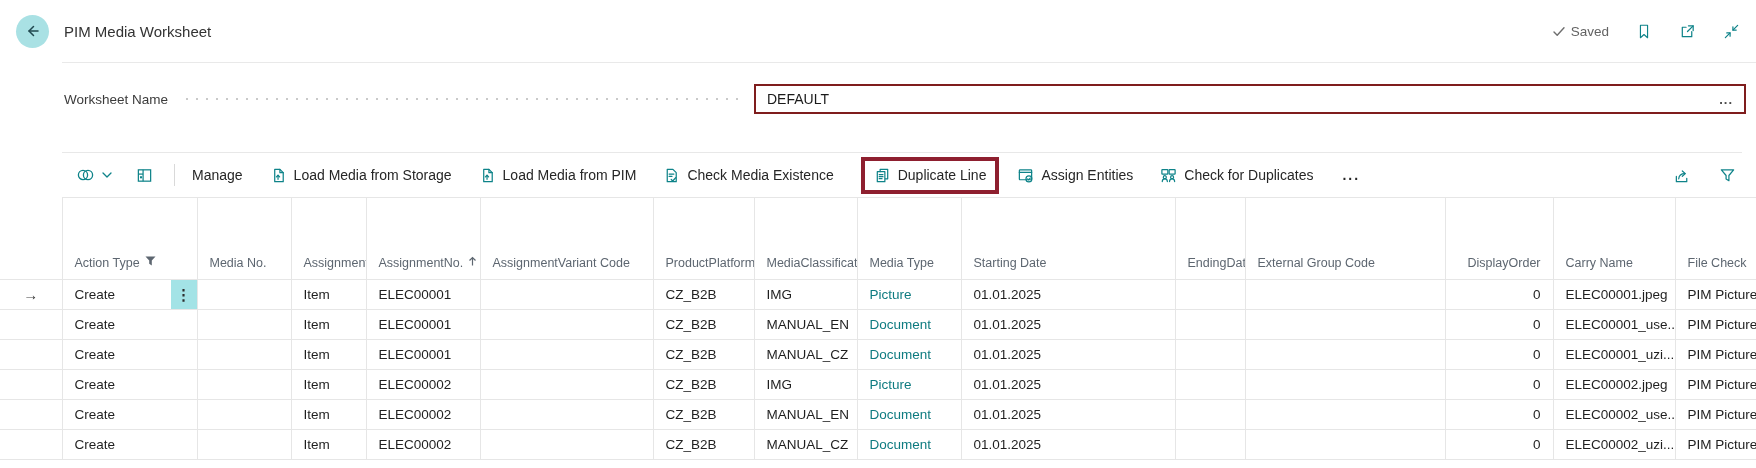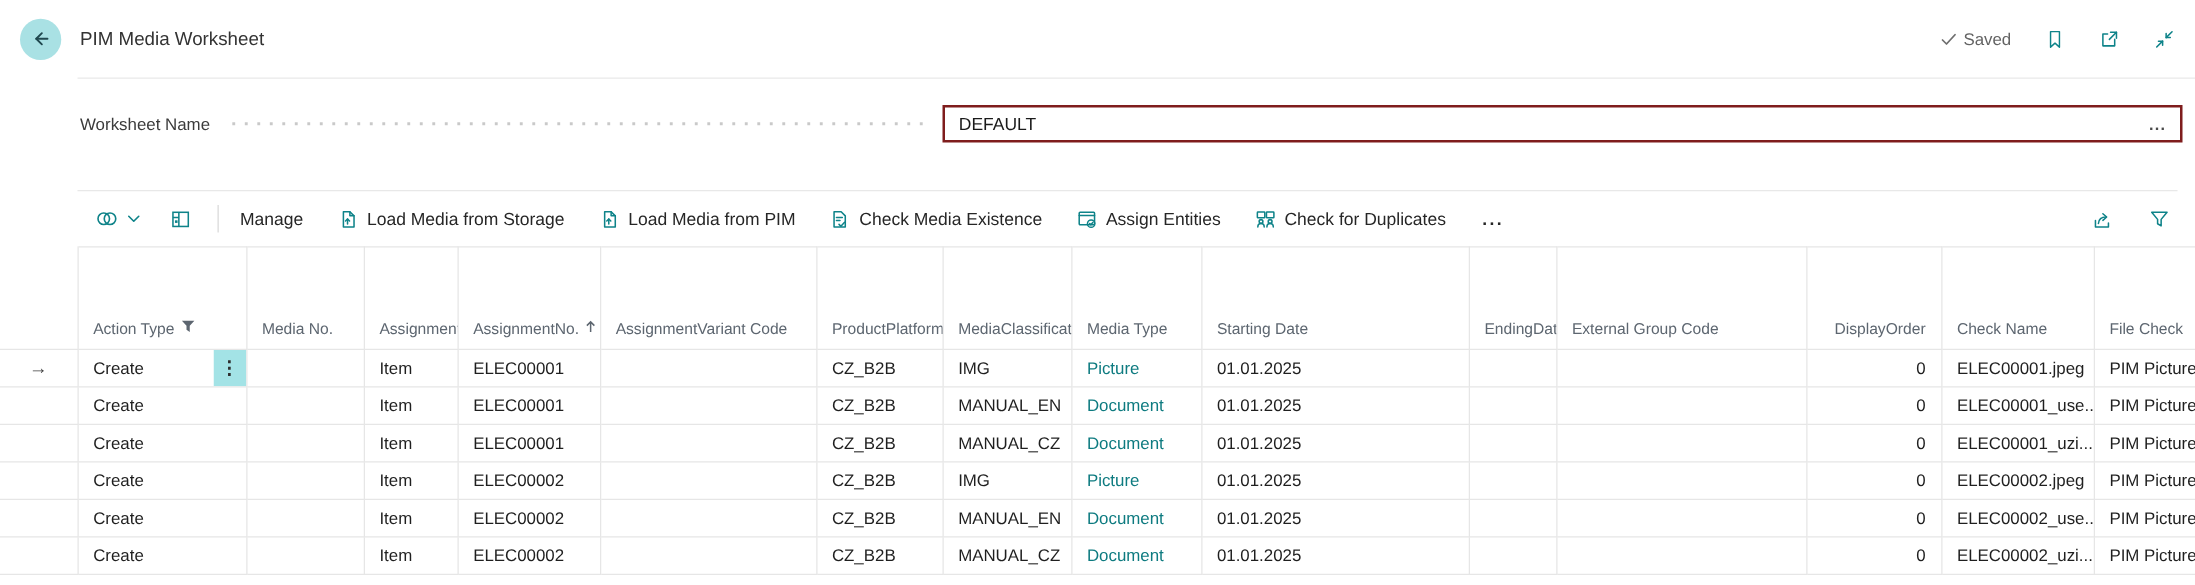--- a/index.html
+++ b/index.html
@@ -163,20 +163,32 @@
           <span class="tb-icon">
             <svg width="17" height="17" viewBox="0 0 18 18" fill="none" stroke="currentColor" stroke-width="1.3" stroke-linecap="round" stroke-linejoin="round">
               <path d="M4.5 2.5h6L14 6v9.5H4.5z"></path>
               <path d="M6.5 7.5h5"></path>
               <path d="M6.5 10h3"></path>
               <path d="M8.7 13.2l1.6 1.6 3.1-3.4"></path>
             </svg>
           </span>
           <span>Check Media Existence</span>
         </button>
+        <button class="action-btn highlighted">
+          <span class="tb-icon">
+            <svg width="17" height="17" viewBox="0 0 18 18" fill="none" stroke="currentColor" stroke-width="1.3" stroke-linecap="round" stroke-linejoin="round">
+              <path d="M6.5 5V2.5h8v10h-2.5"></path>
+              <rect x="3.5" y="5" width="8" height="10.5"></rect>
+              <path d="M5.5 8h4"></path>
+              <path d="M5.5 10.2h4"></path>
+              <path d="M5.5 12.4h3"></path>
+            </svg>
+          </span>
+          <span>Duplicate Line</span>
+        </button>
         <button class="action-btn">
           <span class="tb-icon">
             <svg width="17" height="17" viewBox="0 0 18 18" fill="none" stroke="currentColor" stroke-width="1.3" stroke-linecap="round" stroke-linejoin="round">
               <rect x="2.5" y="3" width="13" height="10.5" rx="0.8"></rect>
               <path d="M2.5 5.8h13"></path>
               <circle cx="12.6" cy="12.6" r="3.1"></circle>
               <path d="M11.3 12.6l1 1 1.7-1.9"></path>
             </svg>
           </span>
           <span>Assign Entities</span>
@@ -282,21 +294,21 @@
               </div></th>
             <th><div class="hline">
                 <span>External Group Code</span>
               </div></th>
             <th class="num"><div class="hline" style="justify-content: flex-end;">
                 <span>Display</span>
               </div><div class="hline" style="justify-content: flex-end;">
                 <span>Order</span>
               </div></th>
             <th><div class="hline">
-                <span>Check Name</span>
+                <span>Carry Name</span>
               </div></th>
             <th><div class="hline">
                 <span>File Check</span>
               </div></th>
           </tr>
         </thead>
       <tbody id="grid-body">
           <tr>
             <td class="gutter"><span class="row-arrow">→</span></td>
             <td class="has-focus">Create<span class="focus-box">

